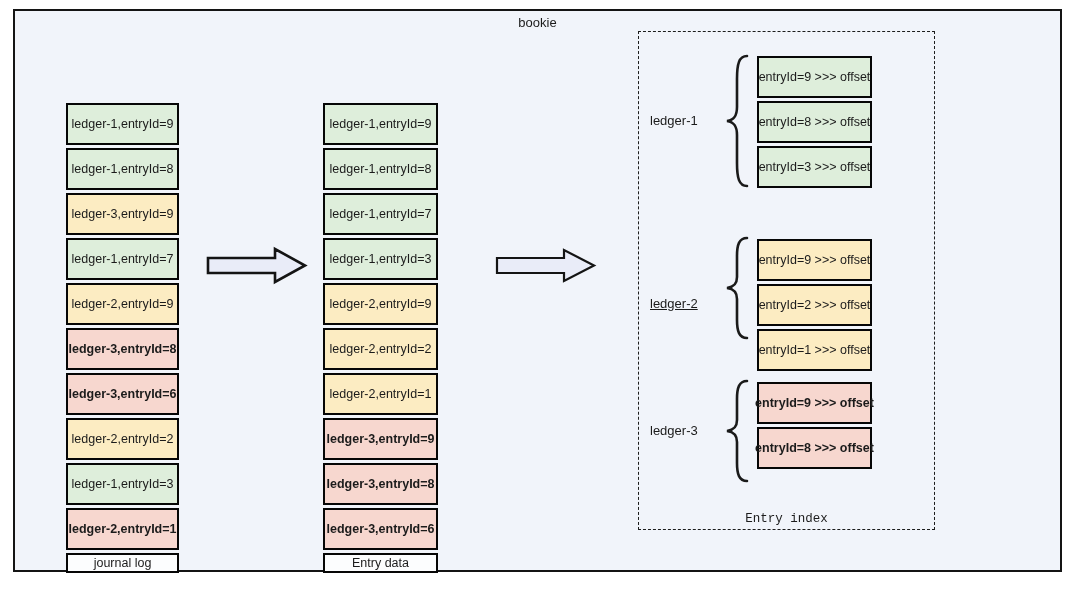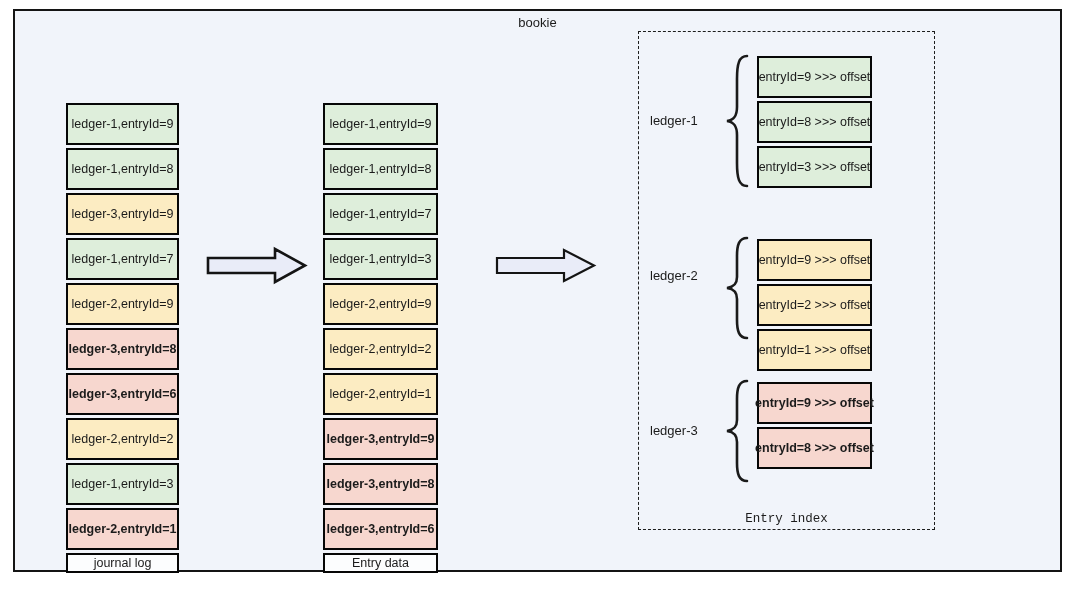--- a/index.html
+++ b/index.html
@@ -96,21 +96,21 @@
     <path d="M 21,2 C 13,2 11,10 11,25 L 11,53 C 11,62 8,66 1,67 C 8,68 11,72 11,81 L 11,109 C 11,124 13,132 21,132" fill="none" stroke="#1a1a1a" stroke-width="2.6" stroke-linecap="round"></path>
   </svg>
   <div class="stack" style="left:757px; top:56px; width:115px;">
     <div>
         <div class="cell green">entryId=9 &gt;&gt;&gt; offset</div>
         <div class="cell green">entryId=8 &gt;&gt;&gt; offset</div>
         <div class="cell green">entryId=3 &gt;&gt;&gt; offset</div>
       </div>
   </div>
 
-  <div class="ledger-label" style="left:650px; top:268px;">ledger-2</div>
+  <div class="ledger-label" style="left:650px; top:296px;text-decoration:underline;">ledger-2</div>
   <svg class="brace" style="left:726px; top:236px;" width="24" height="104" viewBox="0 0 24 104">
     <path d="M 21,2 C 13,2 11,9 11,20 L 11,41 C 11,48 8,51 1,52 C 8,53 11,56 11,63 L 11,84 C 11,95 13,102 21,102" fill="none" stroke="#1a1a1a" stroke-width="2.6" stroke-linecap="round"></path>
   </svg>
   <div class="stack" style="left:757px; top:239px; width:115px;">
     <div>
         <div class="cell yellow">entryId=9 &gt;&gt;&gt; offset</div>
         <div class="cell yellow">entryId=2 &gt;&gt;&gt; offset</div>
         <div class="cell yellow">entryId=1 &gt;&gt;&gt; offset</div>
       </div>
   </div>

